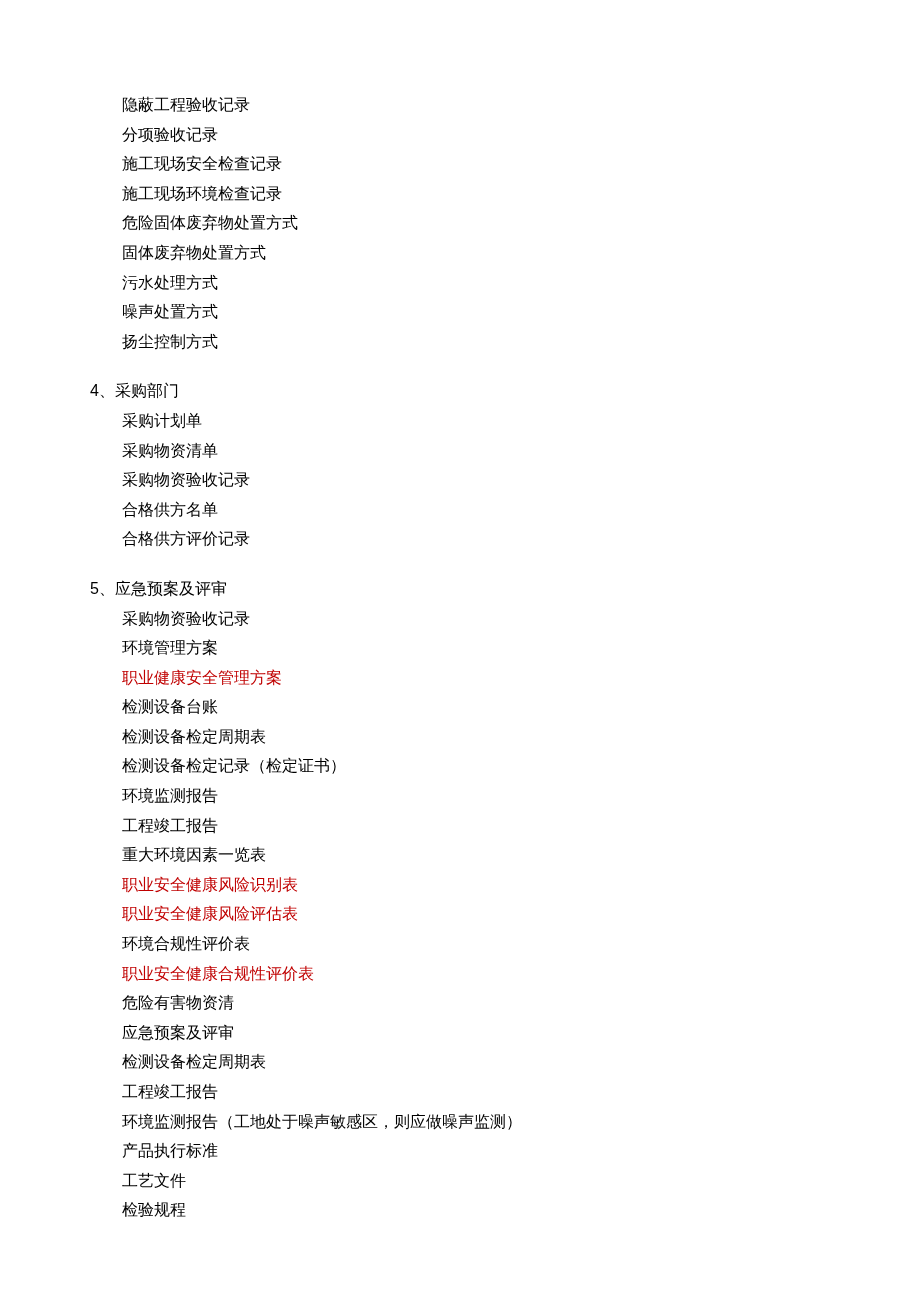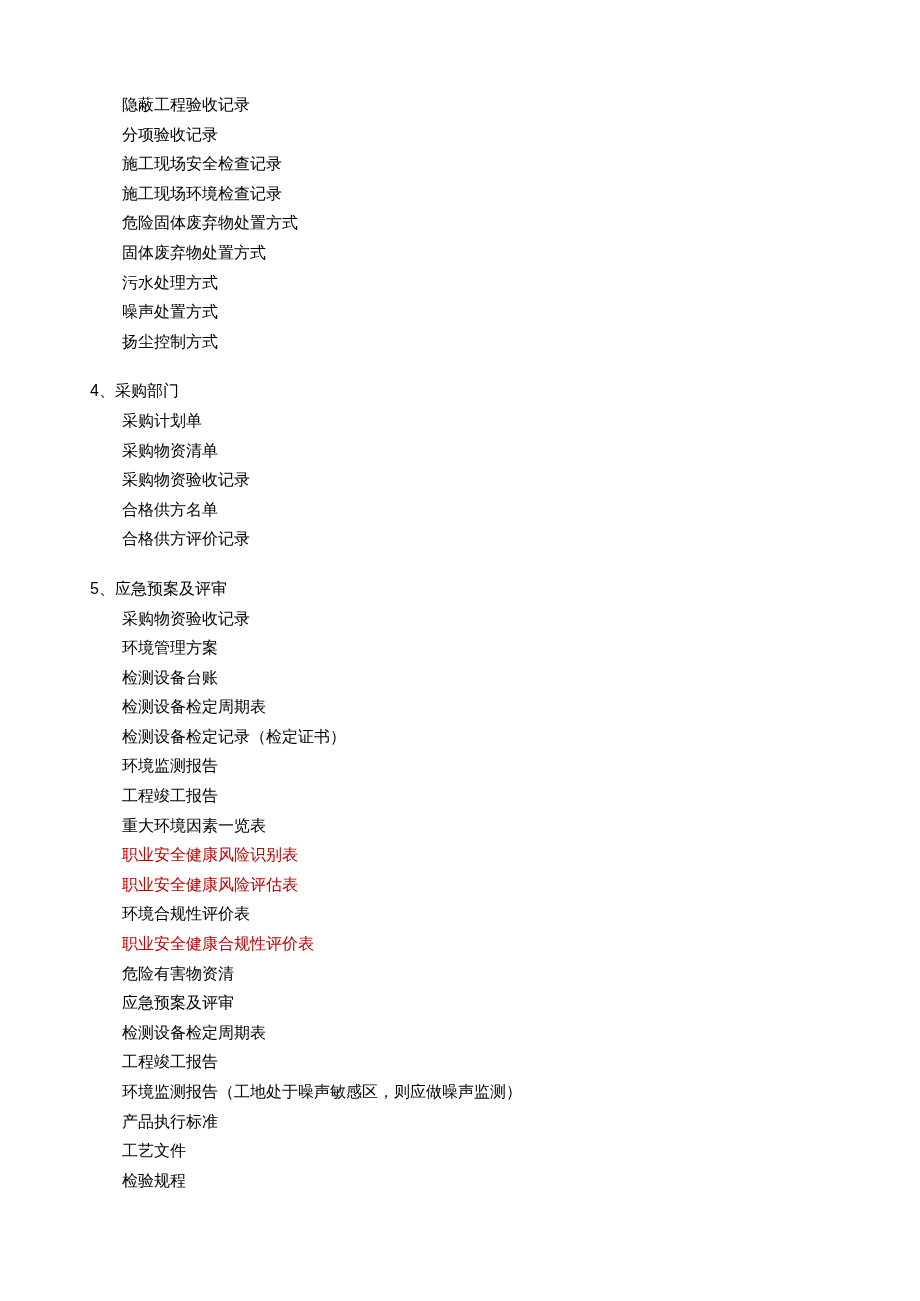--- a/index.html
+++ b/index.html
@@ -45,20 +45,21 @@
     <div class="list-item">扬尘控制方式</div>
     <div class="section-header"><span class="section-number">4</span><span>、</span><span>采购部门</span></div>
     <div class="list-item">采购计划单</div>
     <div class="list-item">采购物资清单</div>
     <div class="list-item">采购物资验收记录</div>
     <div class="list-item">合格供方名单</div>
     <div class="list-item">合格供方评价记录</div>
     <div class="section-header"><span class="section-number">5</span><span>、</span><span>应急预案及评审</span></div>
     <div class="list-item">采购物资验收记录</div>
     <div class="list-item">环境管理方案</div>
+    <div class="list-item highlight">职业健康安全管理方案</div>
     <div class="list-item">检测设备台账</div>
     <div class="list-item">检测设备检定周期表</div>
     <div class="list-item">检测设备检定记录（检定证书）</div>
     <div class="list-item">环境监测报告</div>
     <div class="list-item">工程竣工报告</div>
     <div class="list-item">重大环境因素一览表</div>
     <div class="list-item highlight">职业安全健康风险识别表</div>
     <div class="list-item highlight">职业安全健康风险评估表</div>
     <div class="list-item">环境合规性评价表</div>
     <div class="list-item highlight">职业安全健康合规性评价表</div>

